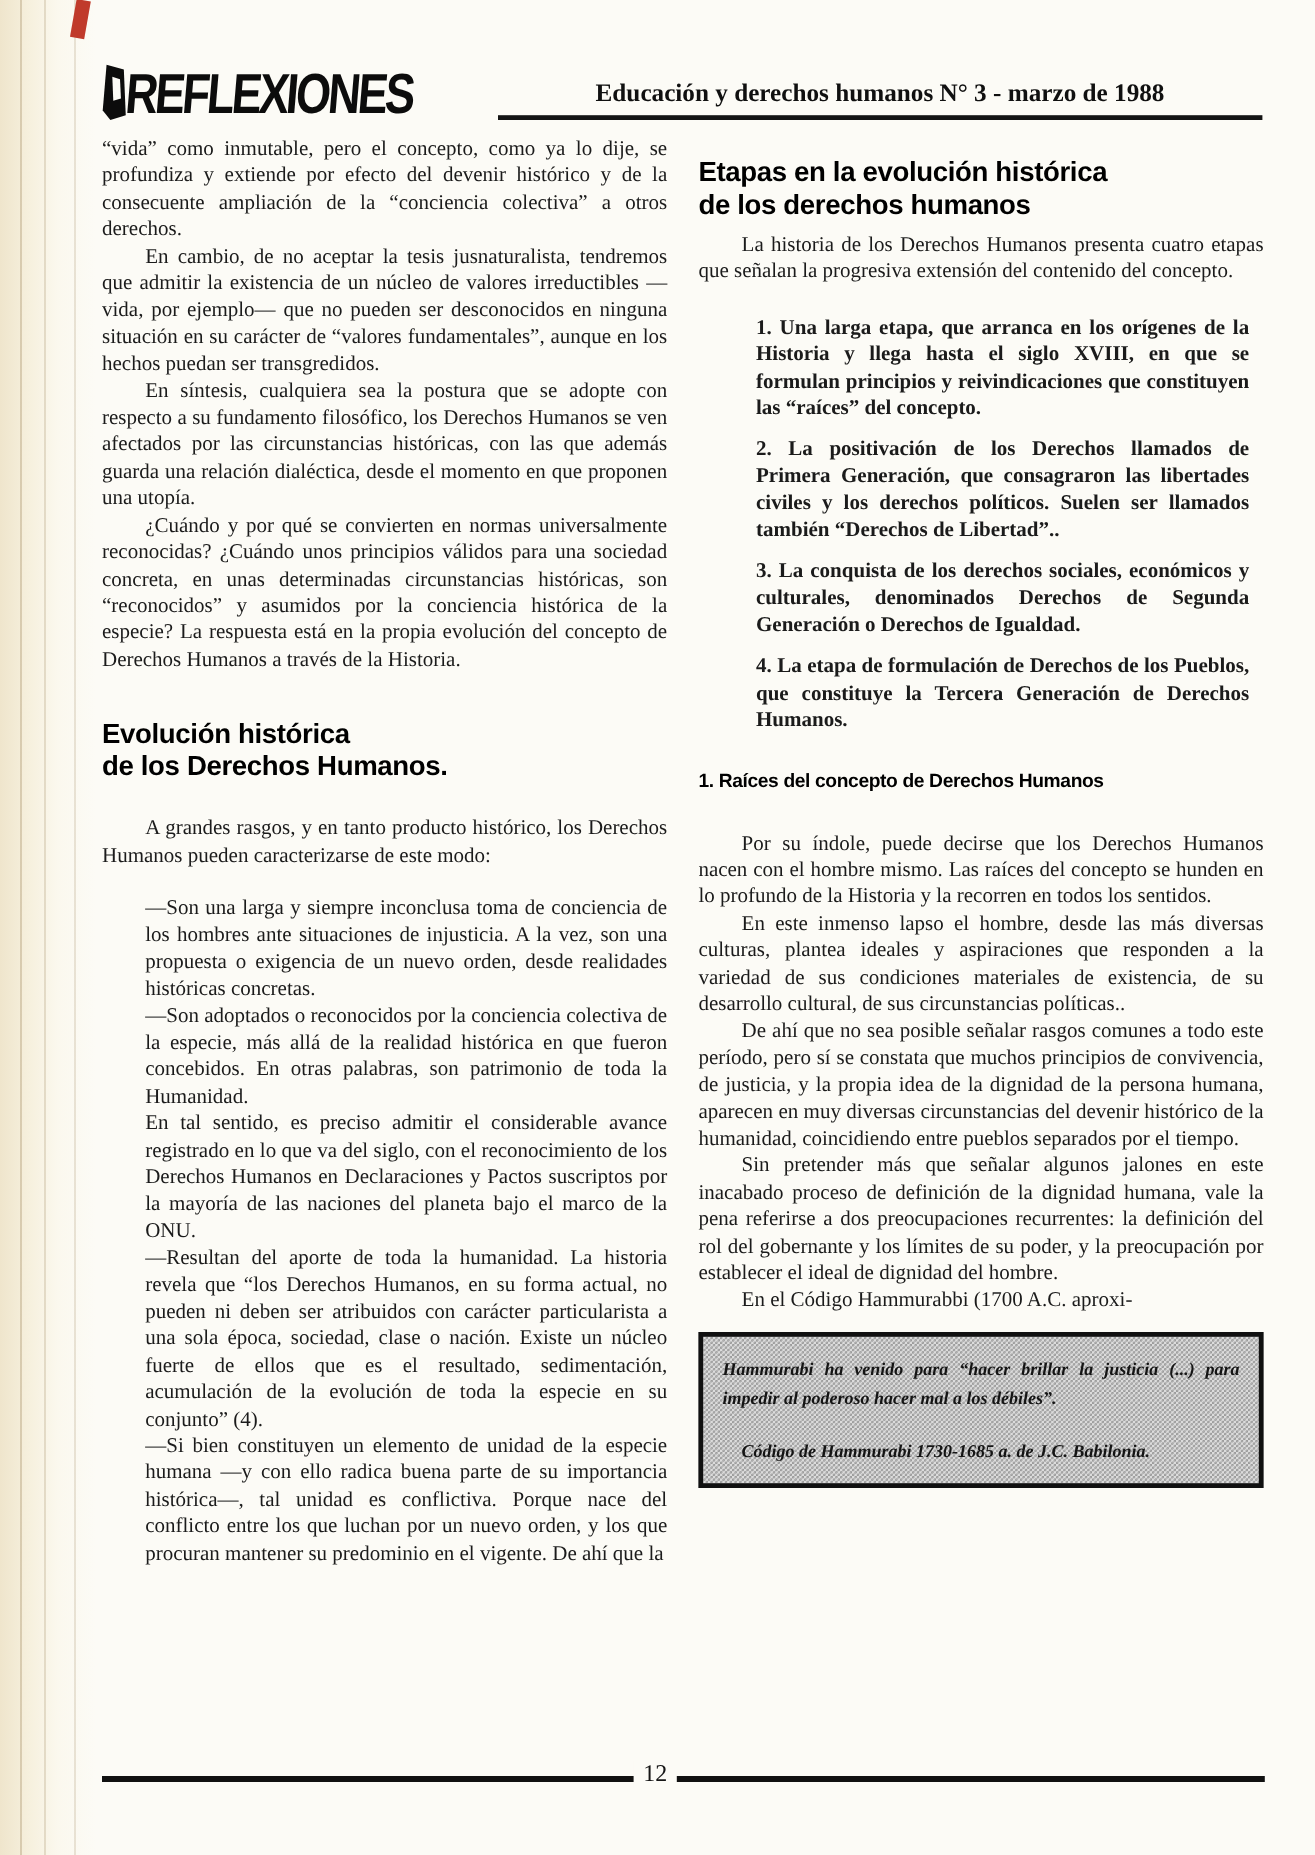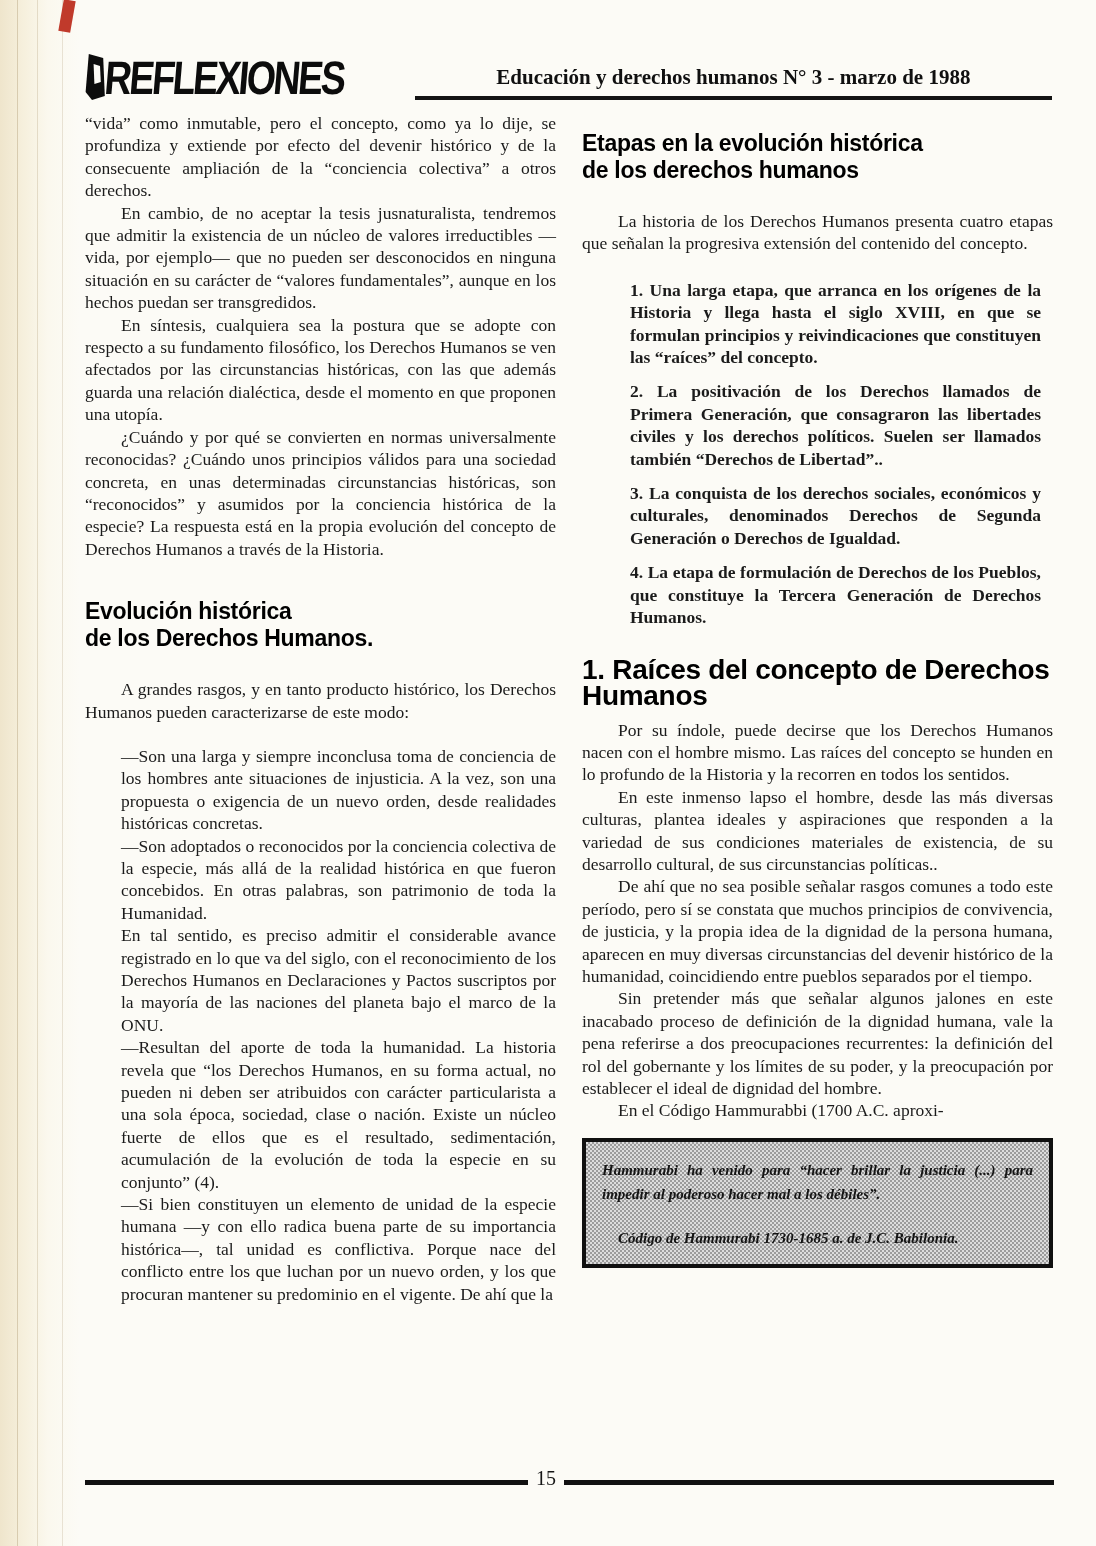--- a/index.html
+++ b/index.html
@@ -52,25 +52,25 @@
     display:flex;gap:26px;
   }
   .col{width:471px;text-align:justify;font-size:17.5px;line-height:22.4px;}
   .col p{margin:0;}
   .ind{text-indent:36px;}
   .sec-h{
     font-family:"Liberation Sans",sans-serif;font-weight:800;
     font-size:23px;line-height:27px;color:#000;text-align:left;
     margin:38px 0 26px 0;letter-spacing:-.3px;
   }
-  .sec-h.tight{margin:18px 0 26px 0;}
+  .sec-h.tight{margin:18px 0 8px 0;}
   .sub-h{
     font-family:"Liberation Sans",sans-serif;font-weight:800;
-    font-size:28px;line-height:26px;color:#000;text-align:left;
-    margin:28px 0 10px 0;letter-spacing:-.3px;
+    font-size:16px;line-height:26px;color:#000;text-align:left;
+    margin:28px 0 26px 0;letter-spacing:-.3px;
   }
   .blocklist{margin:22px 0 0 36px;}
   .blocklist p{margin:0;}
   .numlist{margin:24px 0 0 36px;}
   .numlist p{margin:12px;font-weight:bold;}
   
   .quote-box{
     margin-top:16px;
     border:4px solid #101010;
     padding:16px 16px 14px 16px;
@@ -162,15 +162,15 @@
       <p class="ind">En el Código Hammurabbi (1700 A.C. aproxi-</p>
 
       <div class="quote-box">
         <p>Hammurabi ha venido para “hacer brillar la justicia (...) para impedir al poderoso hacer mal a los débiles”.</p>
         <p class="attr">Código de Hammurabi 1730-1685 a. de J.C. Babilonia.</p>
       </div>
     </div>
   </div>
 
   <div class="footer-rule"></div>
-  <div class="page-num">15</div>
+  <div class="page-num">12</div>
 
 </div>
 
 </body></html>

